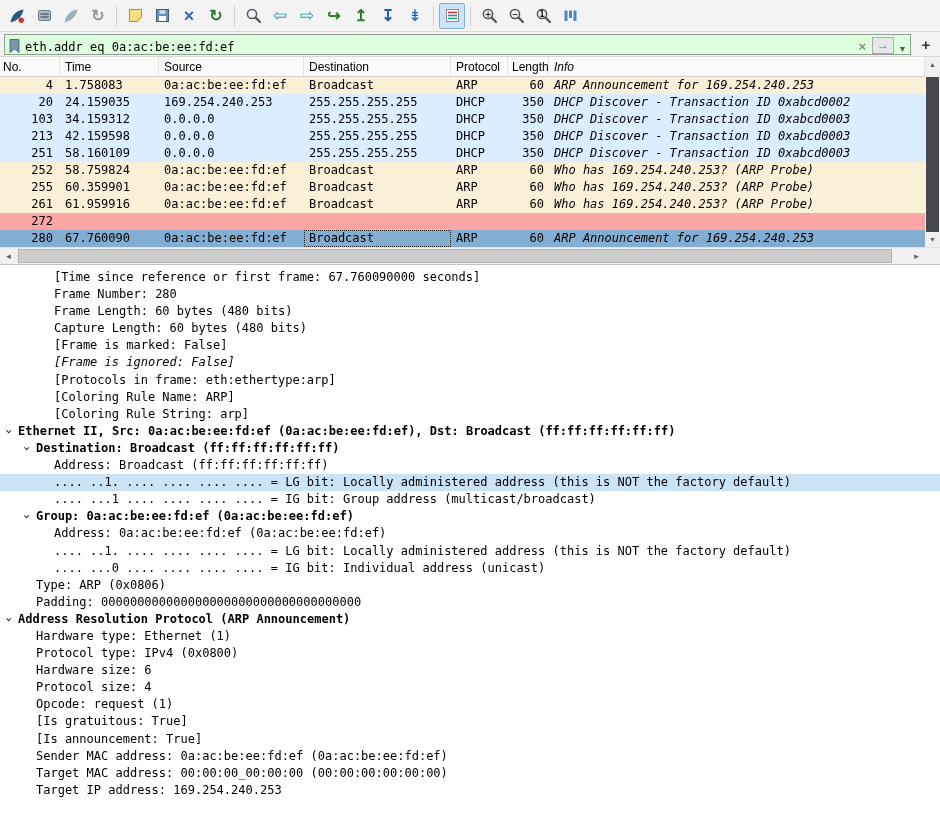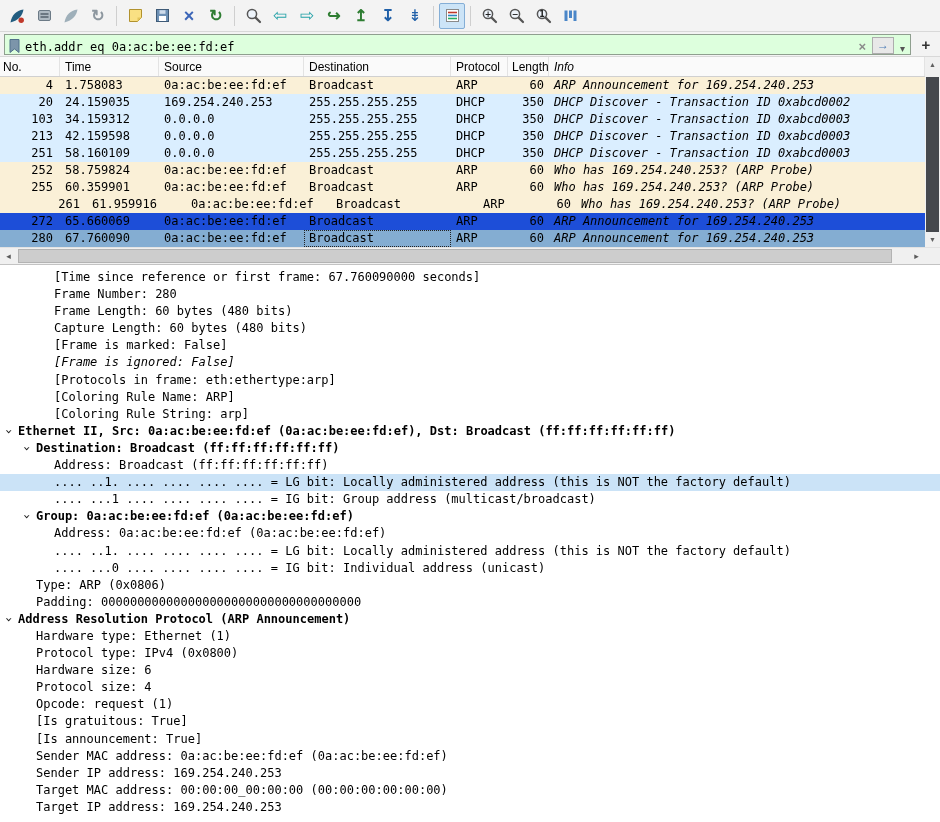--- a/index.html
+++ b/index.html
@@ -292,30 +292,30 @@
         </div>
         <div class="prow" style="background: rgb(250, 240, 215);">
           <div class="c-no">255</div>
           <div class="c-time">60.359901</div>
           <div class="c-source">0a:ac:be:ee:fd:ef</div>
           <div class="c-destination">Broadcast</div>
           <div class="c-protocol">ARP</div>
           <div class="c-length">60</div>
           <div class="c-info">Who has 169.254.240.253? (ARP Probe)</div>
         </div>
-        <div class="prow" style="background: rgb(250, 240, 215); padding-left: 27px;">
+        <div class="prow" style="background: rgb(250, 240, 215);">
           <div class="c-no">261</div>
           <div class="c-time">61.959916</div>
           <div class="c-source">0a:ac:be:ee:fd:ef</div>
           <div class="c-destination">Broadcast</div>
           <div class="c-protocol">ARP</div>
           <div class="c-length">60</div>
           <div class="c-info">Who has 169.254.240.253? (ARP Probe)</div>
         </div>
-        <div class="prow" style="background: #1d4ed8;">
+        <div class="prow" style="background: #fca5a5; flex-direction: column;">
           <div class="c-no">272</div>
           <div class="c-time">65.660069</div>
           <div class="c-source">0a:ac:be:ee:fd:ef</div>
           <div class="c-destination">Broadcast</div>
           <div class="c-protocol">ARP</div>
           <div class="c-length">60</div>
           <div class="c-info">ARP Announcement for 169.254.240.253</div>
         </div>
         <div class="prow" style="background: rgb(132, 173, 210);">
           <div class="c-no">280</div>
@@ -368,18 +368,17 @@
       <div class="dline" style="padding-left: 36px;"><span>Padding: 000000000000000000000000000000000000</span></div>
       <div class="dline bold" style="padding-left: 18px;"><span class="exp" style="left: 3px;">›</span><span>Address Resolution Protocol (ARP Announcement)</span></div>
       <div class="dline" style="padding-left: 36px;"><span>Hardware type: Ethernet (1)</span></div>
       <div class="dline" style="padding-left: 36px;"><span>Protocol type: IPv4 (0x0800)</span></div>
       <div class="dline" style="padding-left: 36px;"><span>Hardware size: 6</span></div>
       <div class="dline" style="padding-left: 36px;"><span>Protocol size: 4</span></div>
       <div class="dline" style="padding-left: 36px;"><span>Opcode: request (1)</span></div>
       <div class="dline" style="padding-left: 36px;"><span>[Is gratuitous: True]</span></div>
       <div class="dline" style="padding-left: 36px;"><span>[Is announcement: True]</span></div>
       <div class="dline" style="padding-left: 36px;"><span>Sender MAC address: 0a:ac:be:ee:fd:ef (0a:ac:be:ee:fd:ef)</span></div>
-      <div class="dline" style="padding-left: 36px;"><span>Sender IP address: 169.254.240.253</span></div>
       <div class="dline" style="padding-left: 36px;"><span>Target MAC address: 00:00:00_00:00:00 (00:00:00:00:00:00)</span></div>
       <div class="dline" style="padding-left: 36px;"><span>Target IP address: 169.254.240.253</span></div>
     </div>
 
 </div>
 
 </body></html>

